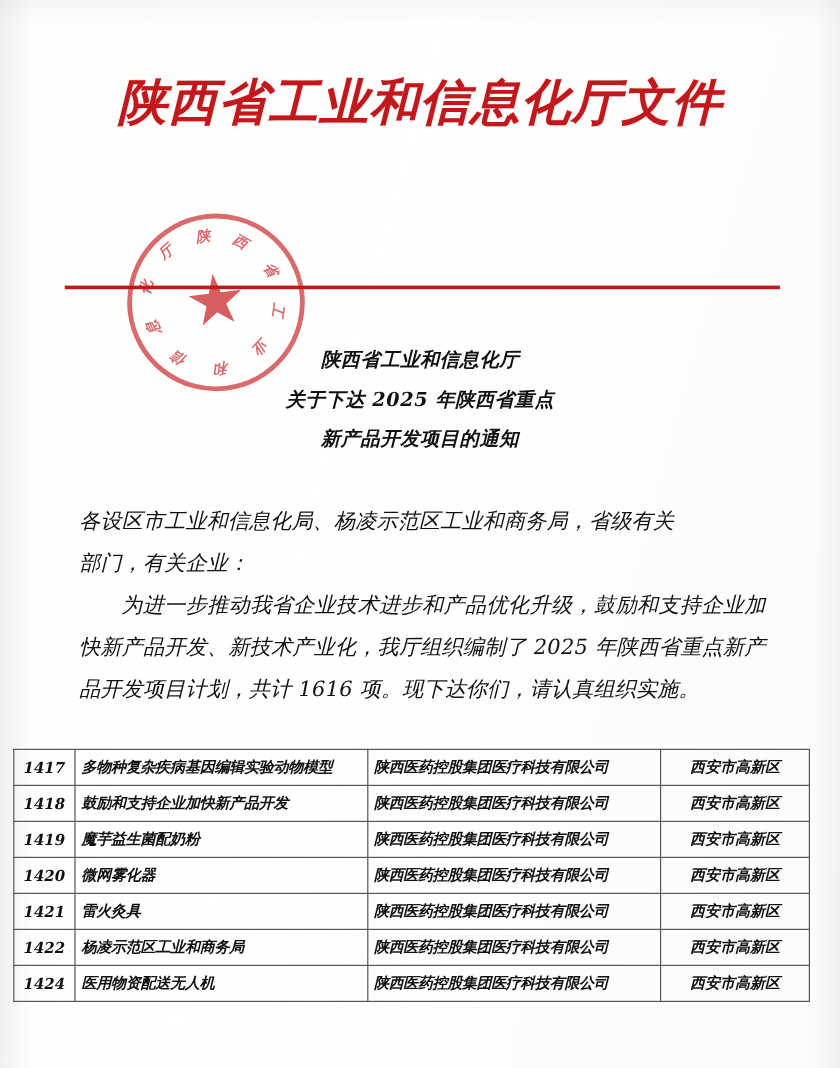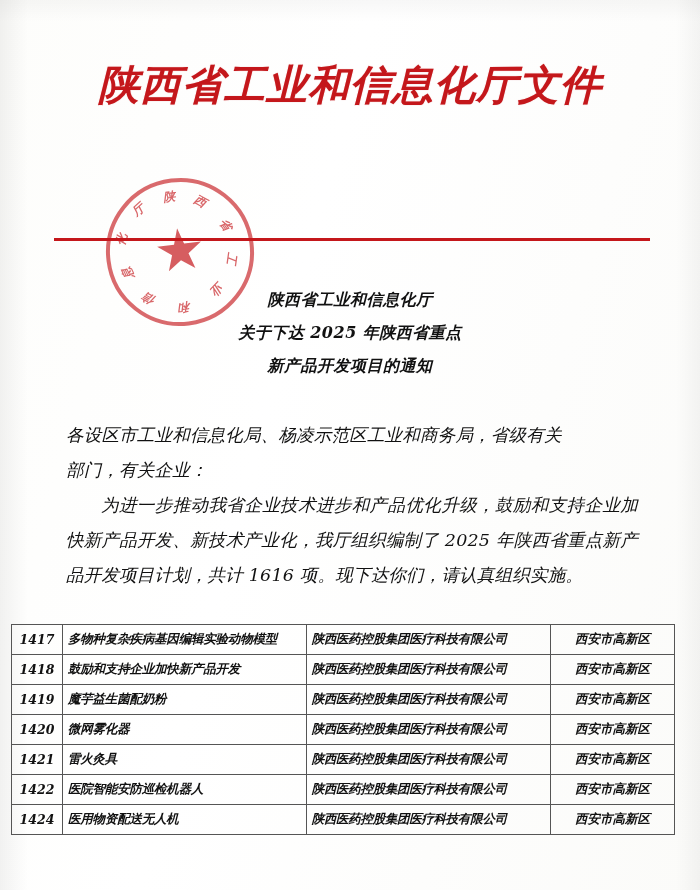--- a/index.html
+++ b/index.html
@@ -249,21 +249,21 @@
           <td class="c-region">西安市高新区</td>
         </tr>
         <tr>
           <td class="c-id">1421</td>
           <td class="c-name">雷火灸具</td>
           <td class="c-company">陕西医药控股集团医疗科技有限公司</td>
           <td class="c-region">西安市高新区</td>
         </tr>
         <tr>
           <td class="c-id">1422</td>
-          <td class="c-name">医院智能安防巡检机器人</td>
+          <td class="c-name">杨凌示范区工业和商务局</td>
           <td class="c-company">陕西医药控股集团医疗科技有限公司</td>
           <td class="c-region">西安市高新区</td>
         </tr>
         <tr>
           <td class="c-id">1424</td>
           <td class="c-name">医用物资配送无人机</td>
           <td class="c-company">陕西医药控股集团医疗科技有限公司</td>
           <td class="c-region">西安市高新区</td>
         </tr>
       </tbody>

